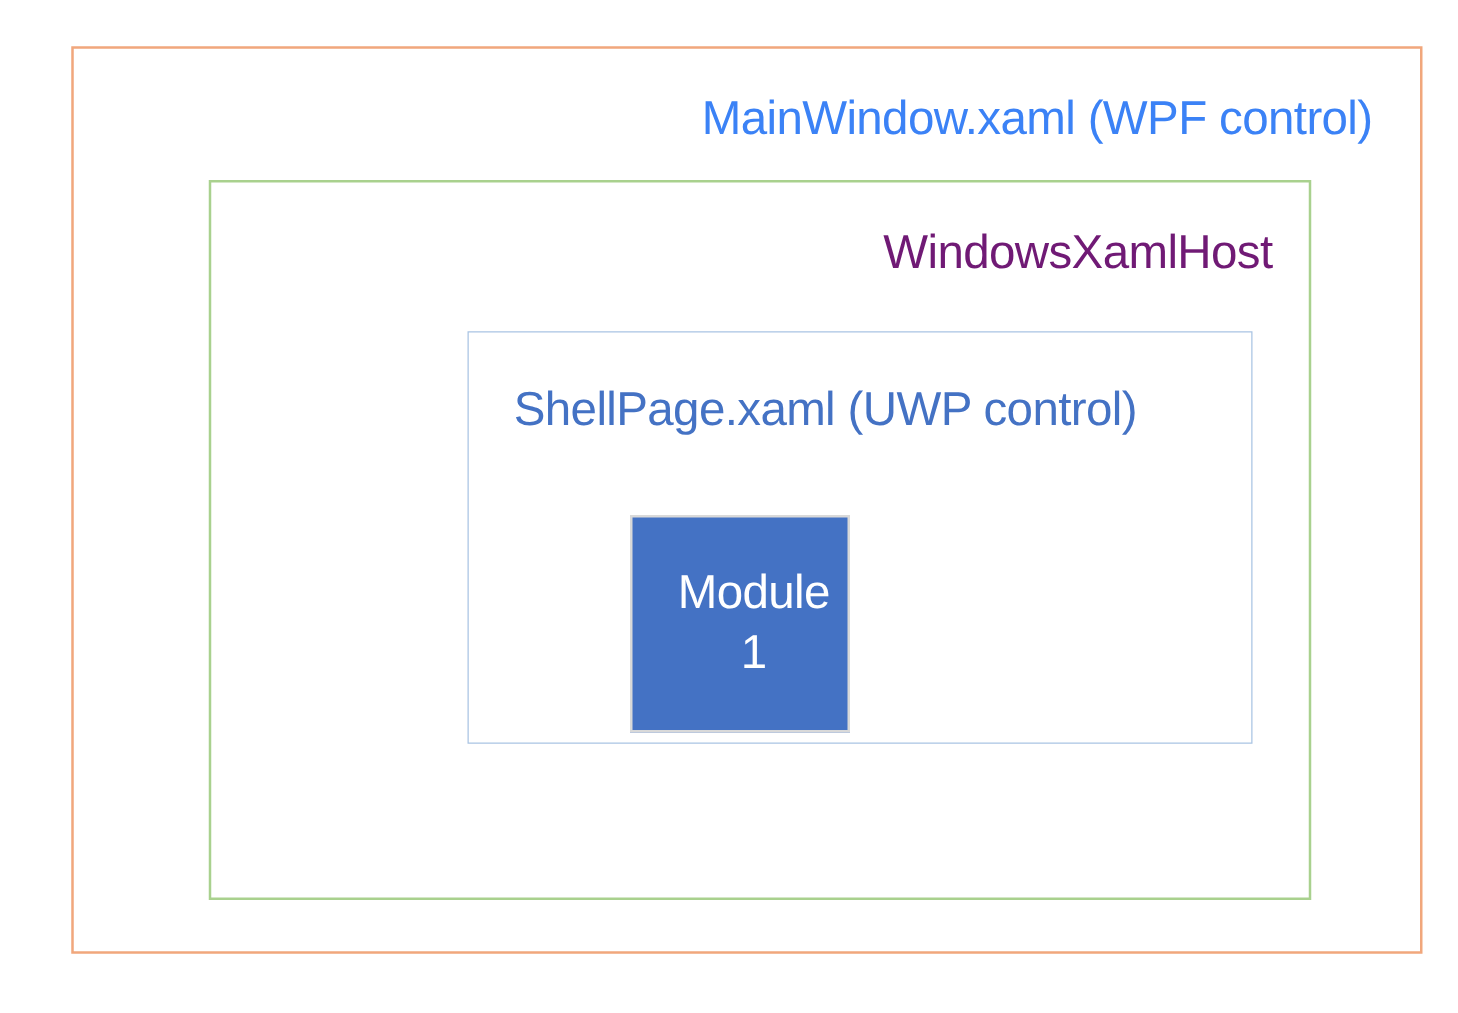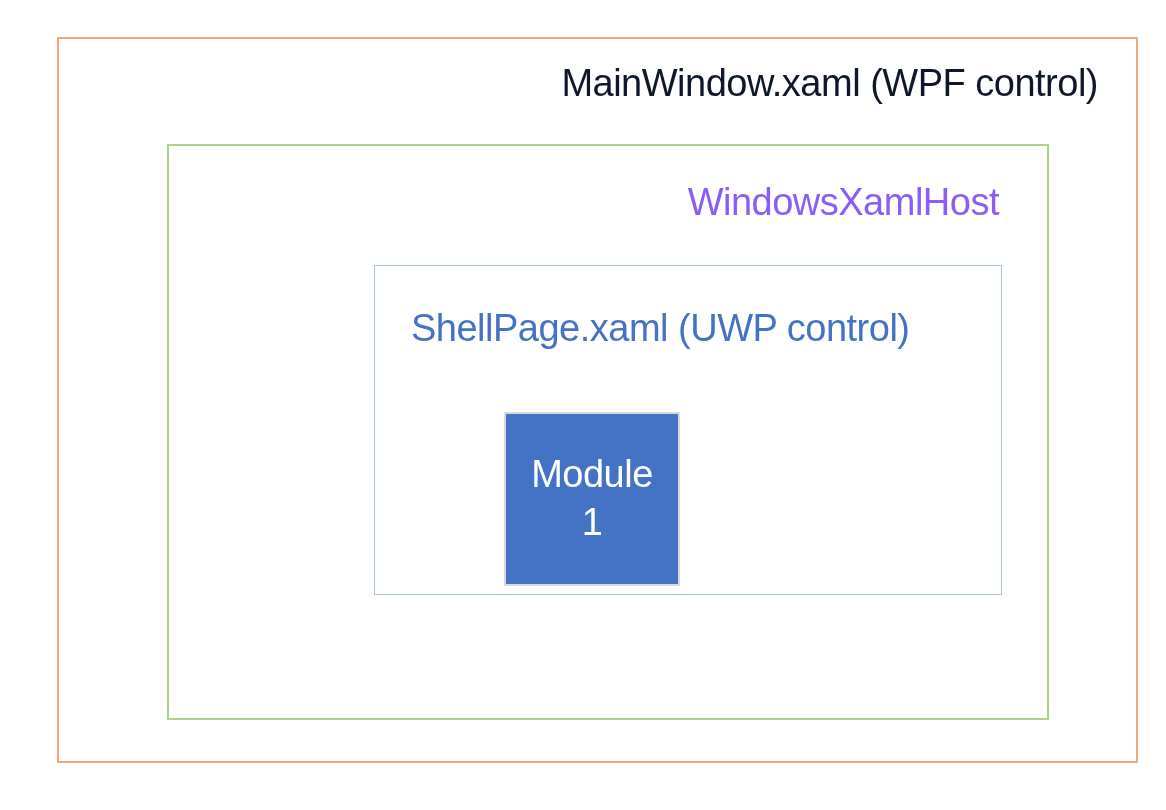--- a/index.html
+++ b/index.html
@@ -24,42 +24,42 @@
   
   #mainwindow-box {
     left: 57px;
     top: 37px;
     width: 1081px;
     height: 726px;
     border: 2px solid #F1A77C;
   }
   #mainwindow-label {
     position: absolute;
-    top: 22px;
+    top: 34px;
     right: 38px;
     font-size: 38px;
     line-height: 1.2;
-    color: #0f172a;
+    color: #3b82f6;
     white-space: nowrap;
   }
   
   #windowsxamlhost-box {
     left: 108px;
     top: 105px;
     width: 882px;
     height: 576px;
     border: 2px solid #A9D18E;
   }
   #windowsxamlhost-label {
     position: absolute;
     top: 34px;
-    right: 48px;
+    right: 29px;
     font-size: 38px;
     line-height: 1.2;
-    color: #8b5cf6;
+    color: #701a75;
     white-space: nowrap;
   }
   
   #shellpage-box {
     left: 205px;
     top: 119px;
     width: 628px;
     height: 330px;
     border: 1.5px solid #A9C4E3;
   }
@@ -76,21 +76,21 @@
   .module {
     position: absolute;
     top: 146px;
     width: 176px;
     height: 174px;
     background: #4472C4;
     border: 2px solid #D9D9D9;
     box-sizing: border-box;
     display: flex;
     align-items: center;
-    justify-content: center;
+    justify-content: flex-end;
     text-align: center;
   }
   #module-1-box { left: 129px; }
   #module-2-box { left: 377px; }
   .module-label {
     color: #FFFFFF;
     font-size: 38px;
     line-height: 1.26;
     width: 150px; 
     overflow-wrap: break-word;

